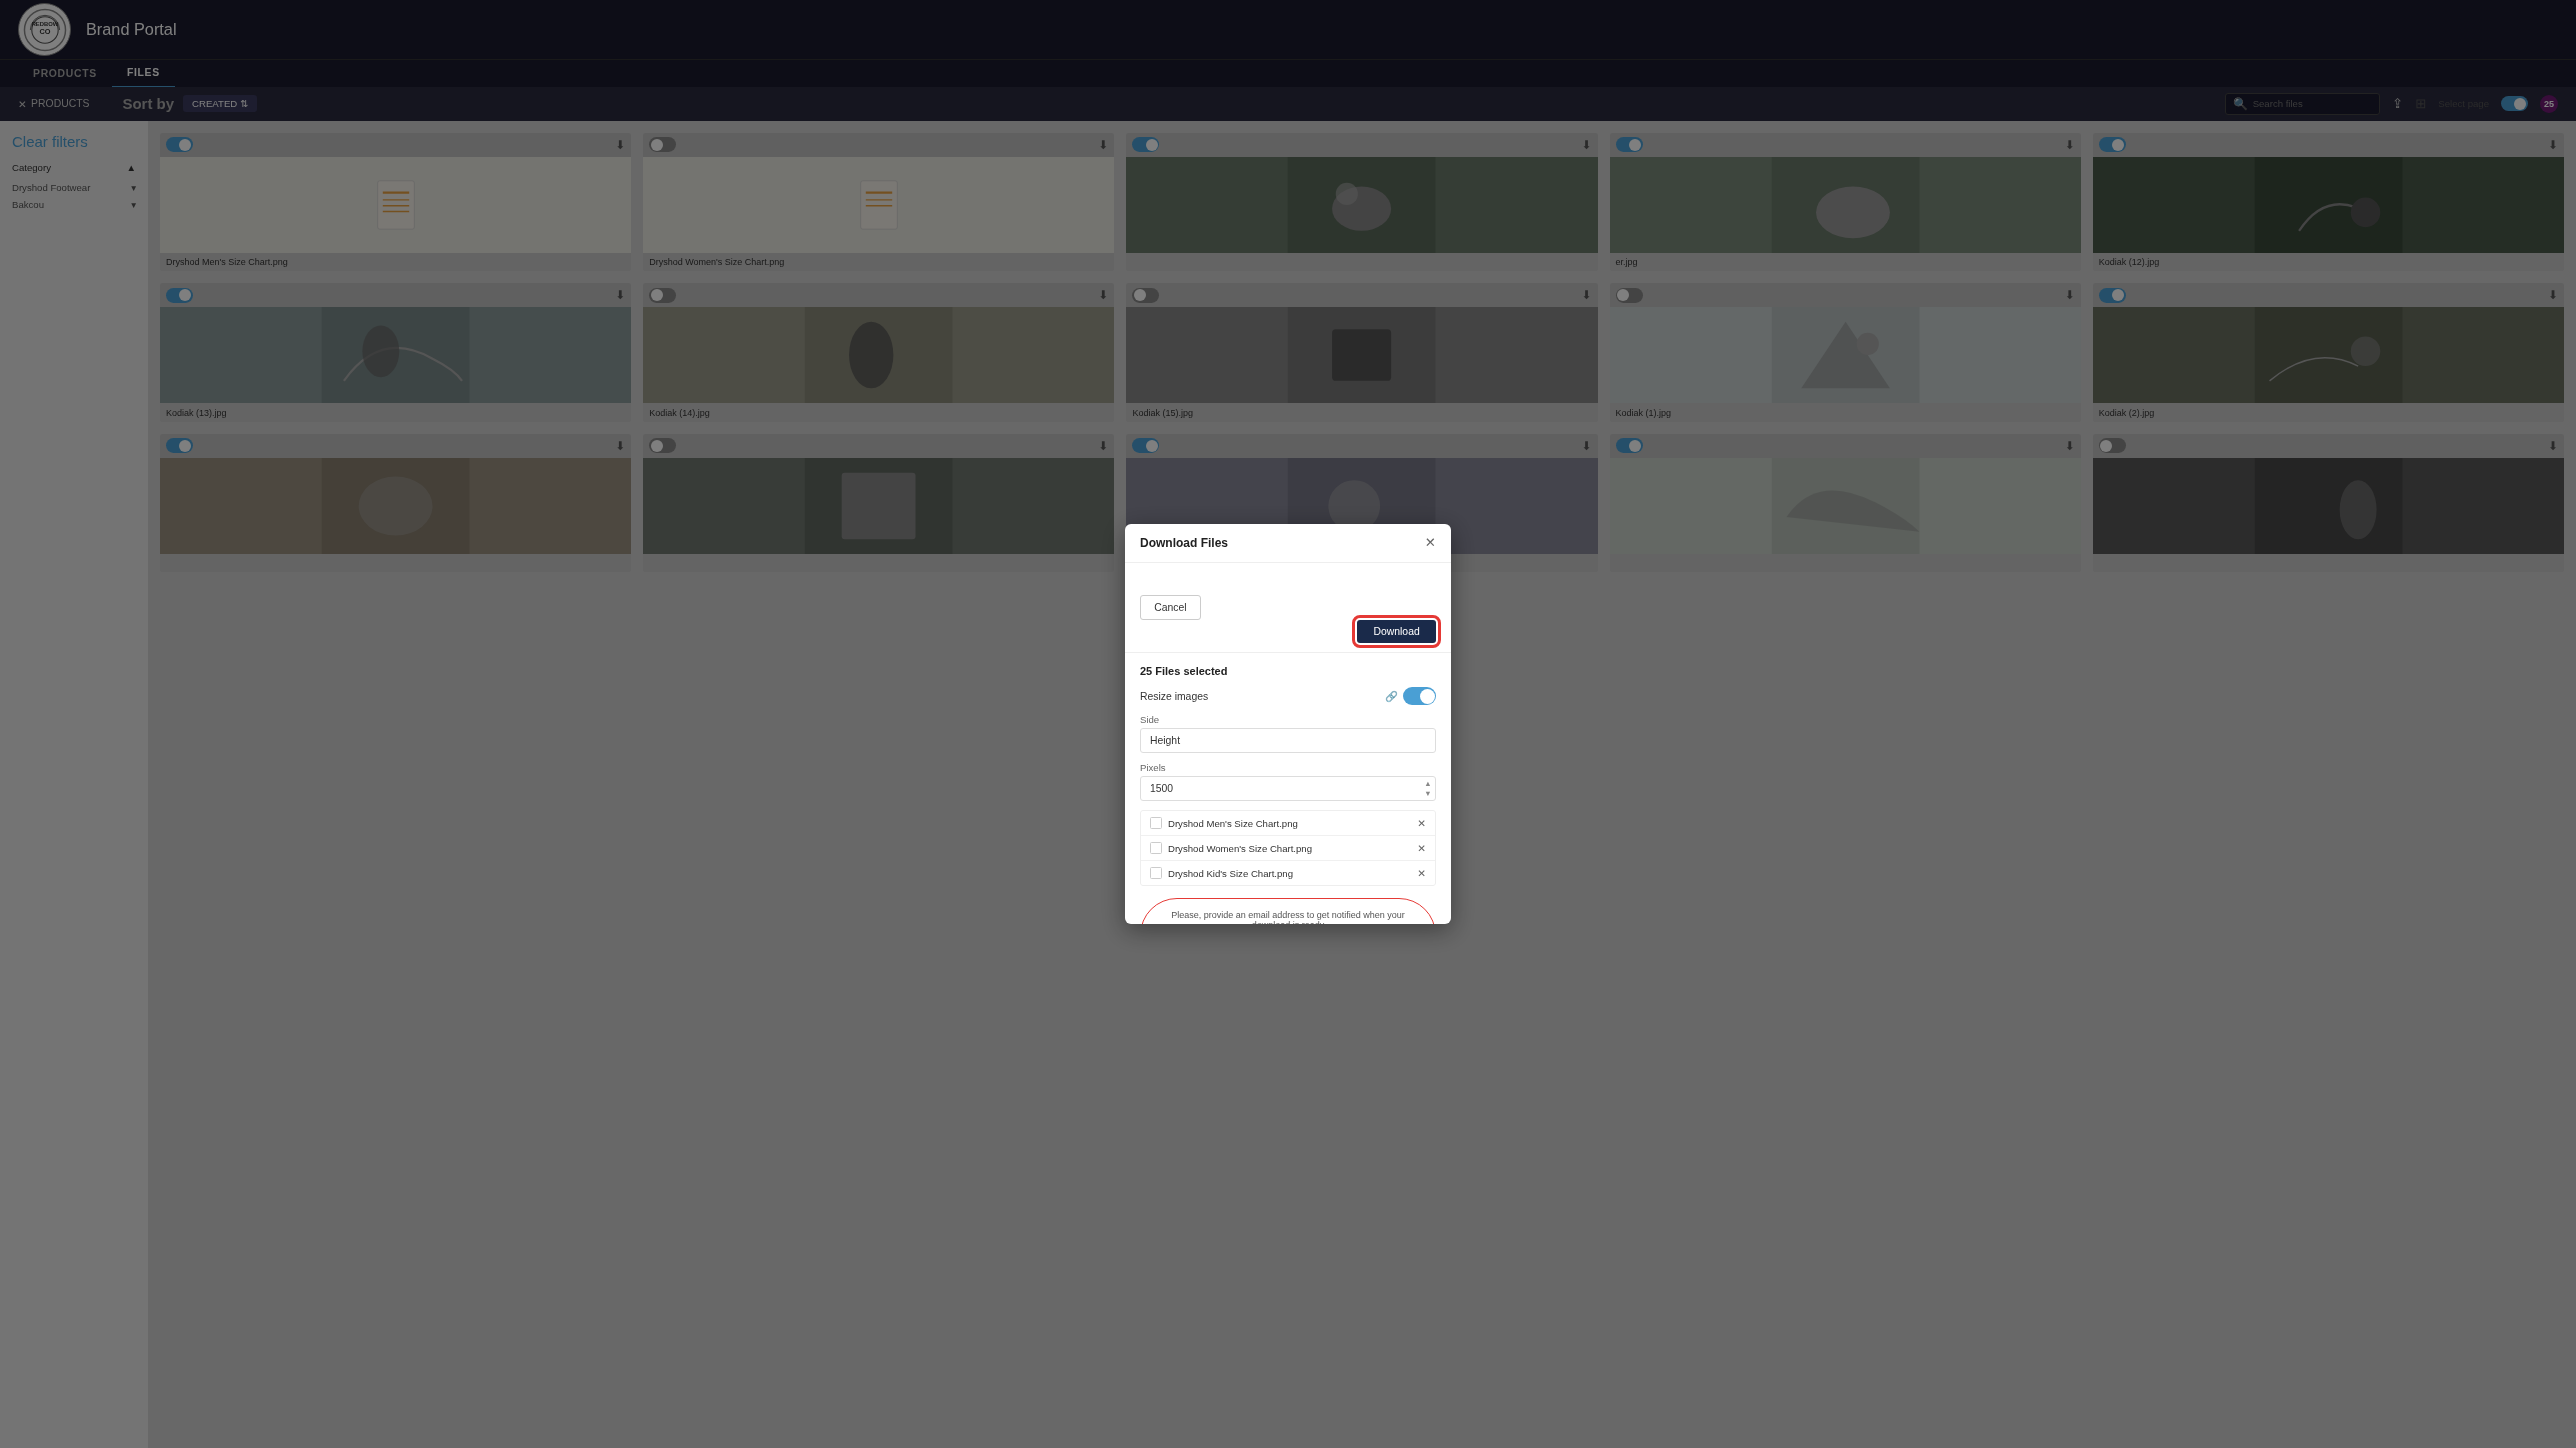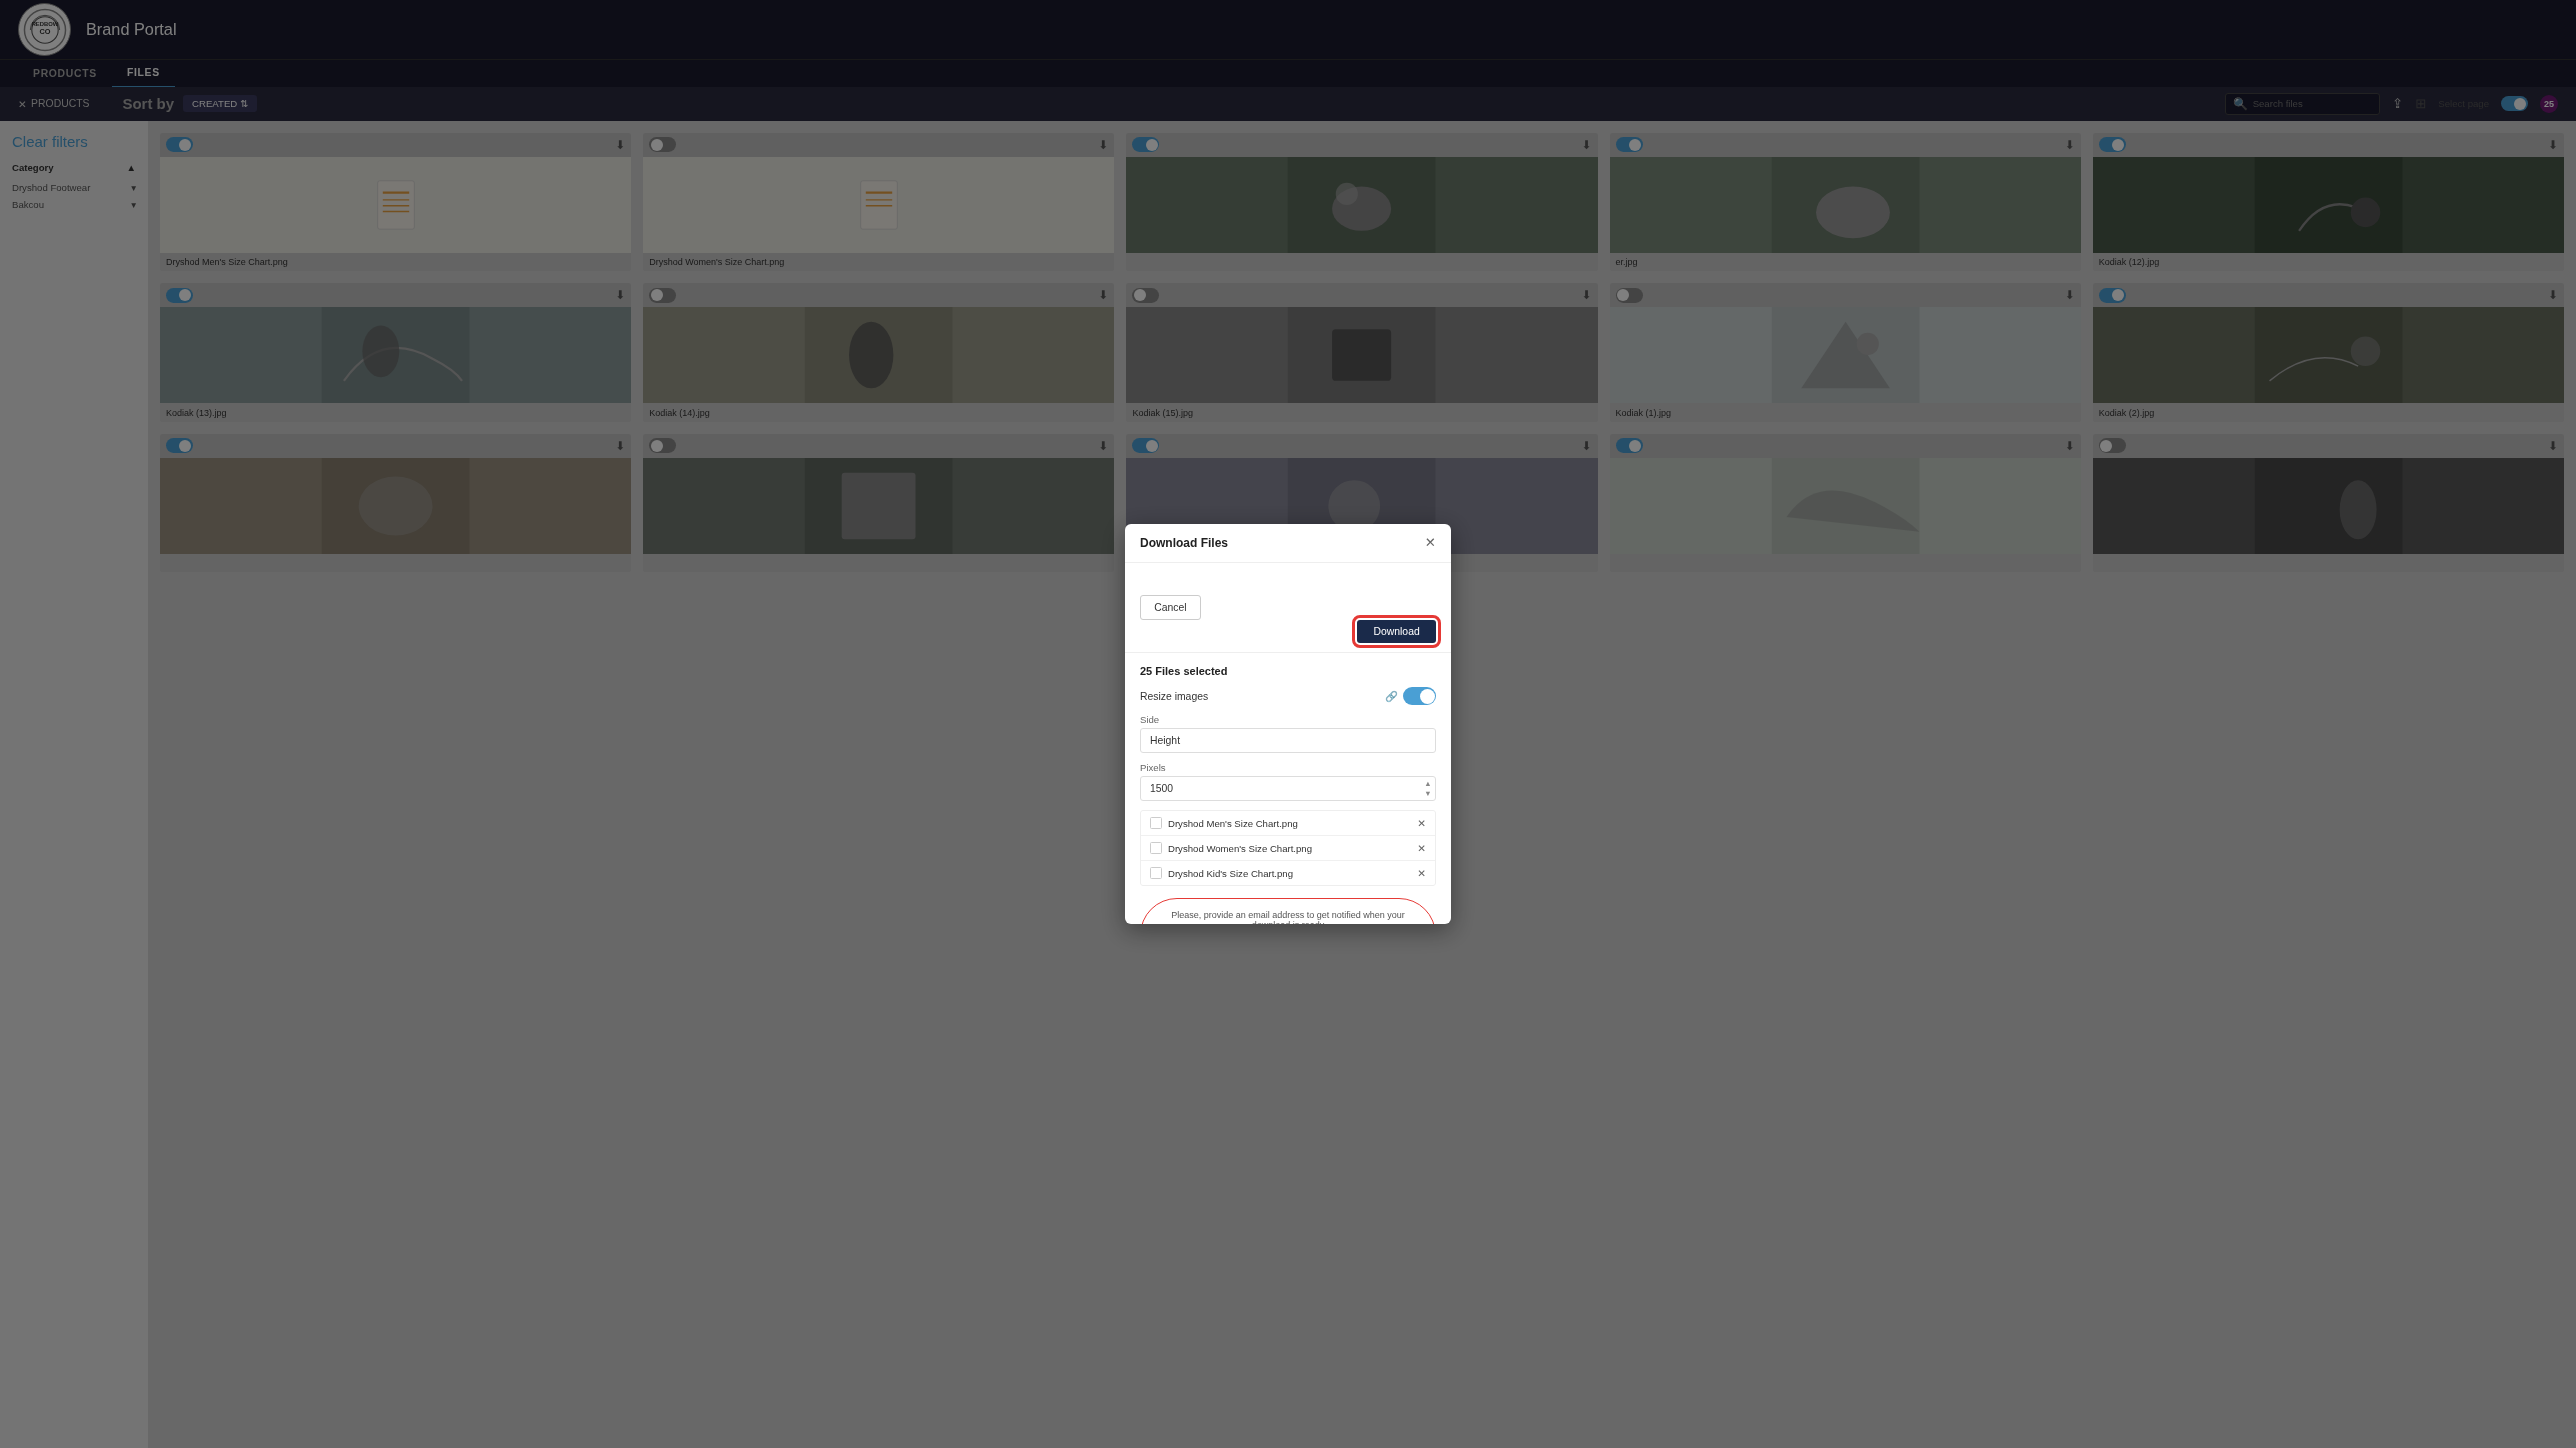--- a/index.html
+++ b/index.html
@@ -154,21 +154,21 @@
     }
     .clear-filters {
       color: #4a9fd4;
       font-size: 15px;
       cursor: pointer;
       margin-bottom: 12px;
       display: block;
     }
     .sidebar-section-title {
       font-size: 9.6px;
-      font-weight: 700;
+      font-weight: 400;
       color: #333;
       margin-bottom: 6px;
       display: flex;
       align-items: center;
       justify-content: space-between;
     }
     .sidebar-item {
       font-size: 9.6px;
       color: #555;
       padding: 3px 0;

